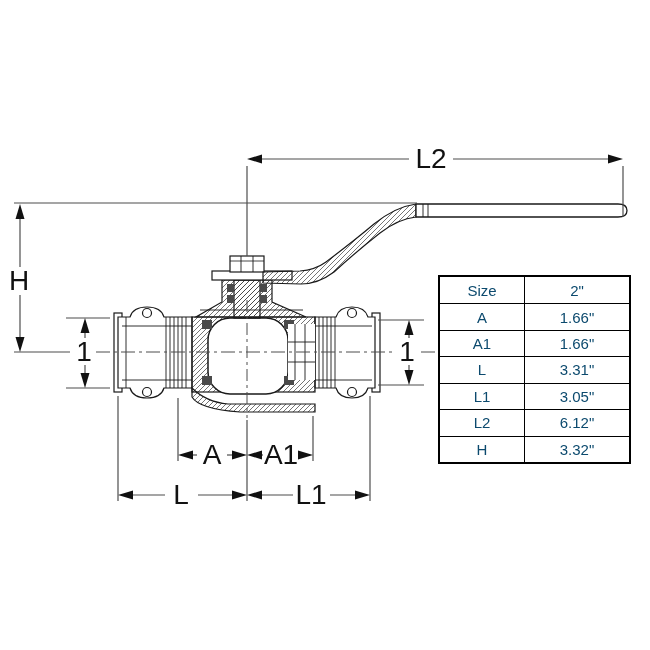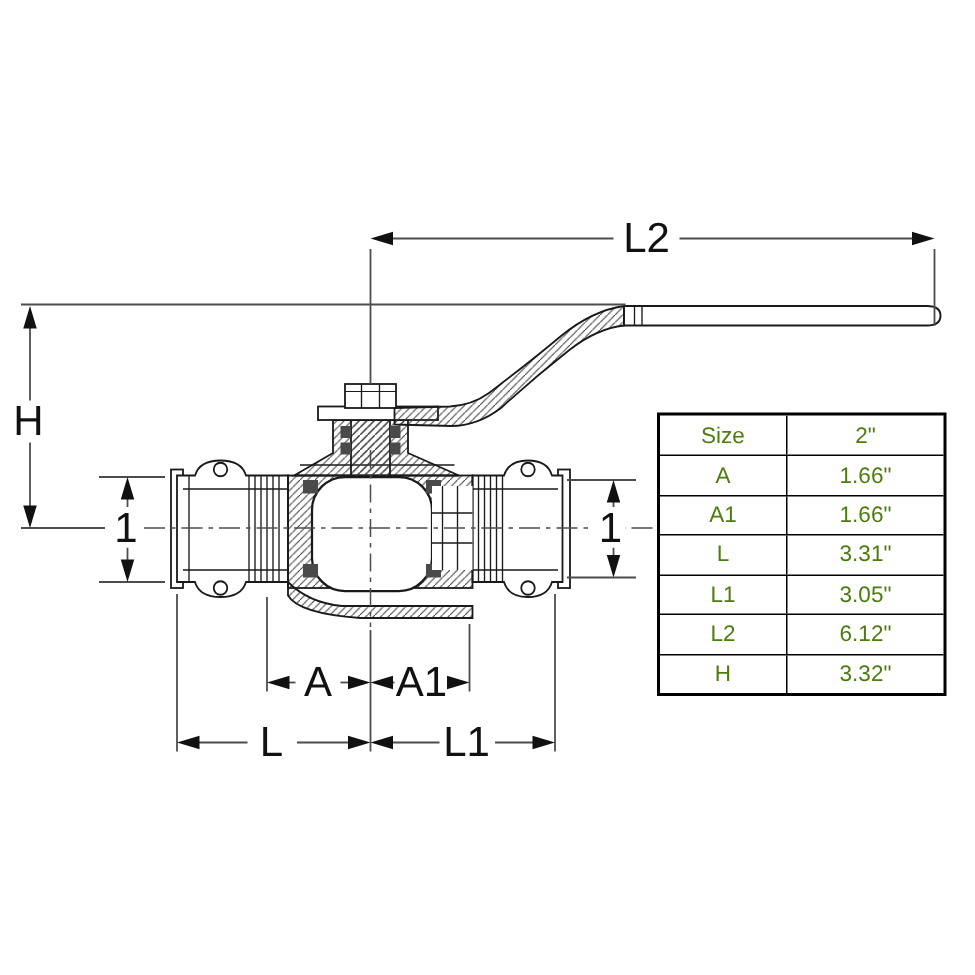--- a/index.html
+++ b/index.html
@@ -7,21 +7,21 @@
           font-family:"Liberation Sans",sans-serif;}
   svg text{font-family:"Liberation Sans",sans-serif;}
   .dimtxt{font-size:28px;fill:#111;}
   
   #spec{position:absolute;left:438px;top:275px;width:193px;height:189px;
         border:2px solid #000;box-sizing:border-box;display:grid;
         grid-template-rows:repeat(7,1fr);background:#fff;}
   .srow{display:grid;grid-template-columns:85px 1fr;border-top:1.5px solid #000;}
   .srow:first-child{border-top:none;}
   .scell{display:flex;align-items:center;justify-content:center;
-         font-size:15px;color:#4d7c0f;}
+         font-size:15px;color:#0c4a6e;}
   .scell.lab{border-right:1.5px solid #000;}
 </style>
 </head>
 <body>
 
 <div id="canvas">
 
 <svg width="650" height="650" viewBox="0 0 650 650">
   <defs>
     <pattern id="hatch" patternUnits="userSpaceOnUse" width="5" height="5">

